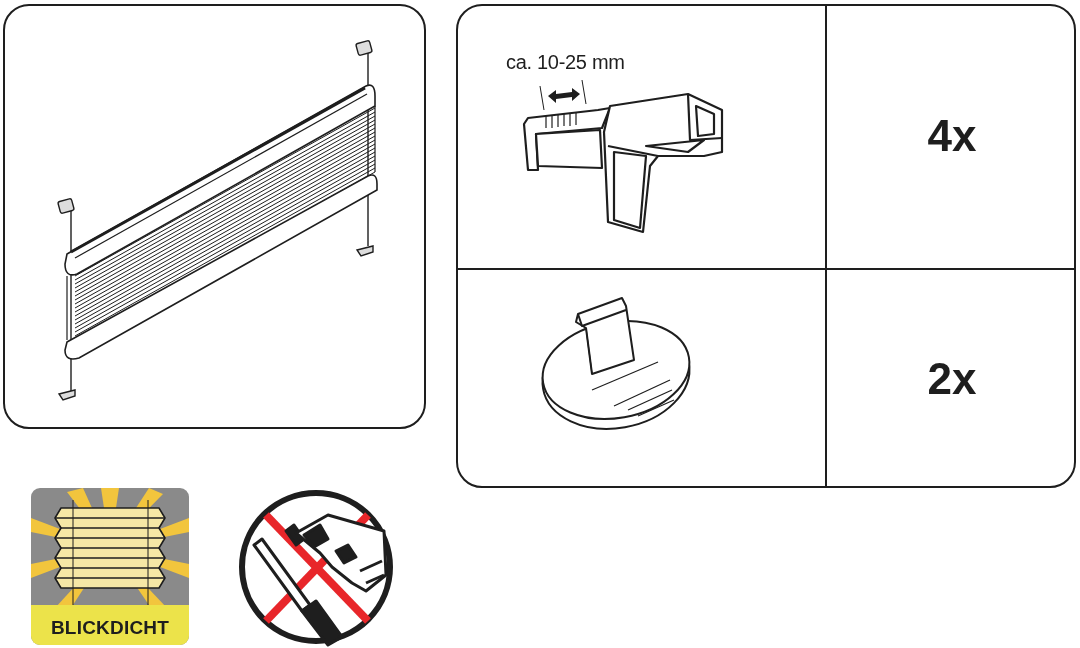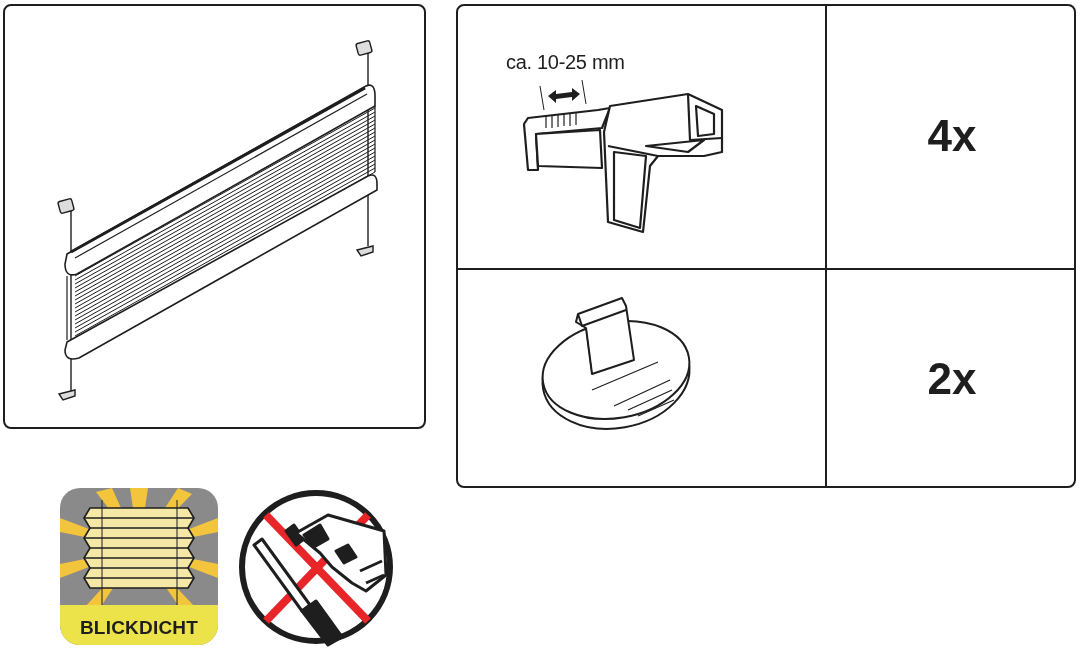--- a/index.html
+++ b/index.html
@@ -1,34 +1,34 @@
 <!DOCTYPE html>
 <html><head>
 <meta charset="utf-8">
 <style>
   html, body { margin: 0; padding: 0; background: #ffffff; }
   body { width: 1080px; height: 648px; position: relative; overflow: hidden; font-family: "Liberation Sans", sans-serif; }
 
-  .panel { position: absolute; border: 2.5px solid #1e1e1e; border-radius: 8px; background: #fff; box-sizing: border-box; }
+  .panel { position: absolute; border: 2.5px solid #1e1e1e; border-radius: 26px; background: #fff; box-sizing: border-box; }
   #product-panel { left: 3px; top: 4px; width: 423px; height: 425px; }
   #parts-panel { left: 456px; top: 4px; width: 620px; height: 484px; overflow: hidden; }
 
   .divider { position: absolute; background: #1e1e1e; }
   .v-divider { left: 367px; top: 0; width: 2px; height: 100%; }
   .h-divider { left: 0; top: 262px; width: 100%; height: 2px; }
 
   .qty { position: absolute; font-weight: bold; font-size: 44px; color: #1e1e1e; width: 250px; text-align: center; }
   #qty-bracket { left: 369px; top: 105px; text-align: center; }
   #qty-clip { left: 369px; top: 348px; }
 
   .dim-label { position: absolute; left: 48px; top: 45px; font-size: 20px; color: #1e1e1e; letter-spacing: -0.3px; }
 
   svg { position: absolute; overflow: visible; }
 
-  #blickdicht { position: absolute; left: 60px; top: 488px; width: 158px; height: 157px; border-radius: 20px; overflow: hidden; background: #8a8a8a; }
+  #blickdicht { position: absolute; left: 31px; top: 488px; width: 158px; height: 157px; border-radius: 9px; overflow: hidden; background: #8a8a8a; }
   #blickdicht .label-strip { position: absolute; left: 0; bottom: 0; width: 100%; height: 40px; background: #ece34a; }
   #blickdicht .label { position: absolute; left: 0; bottom: 6px; width: 100%; text-align: center; font-weight: bold; font-size: 19px; color: #1e1e1e; letter-spacing: 0.2px; }
 
   #no-drill { position: absolute; left: 236px; top: 487px; width: 160px; height: 160px; }
 </style>
 </head>
 <body>
 
 <div id="product-panel" class="panel">
   <svg width="423" height="425" viewBox="0 0 423 425" style="left:0;top:0">

